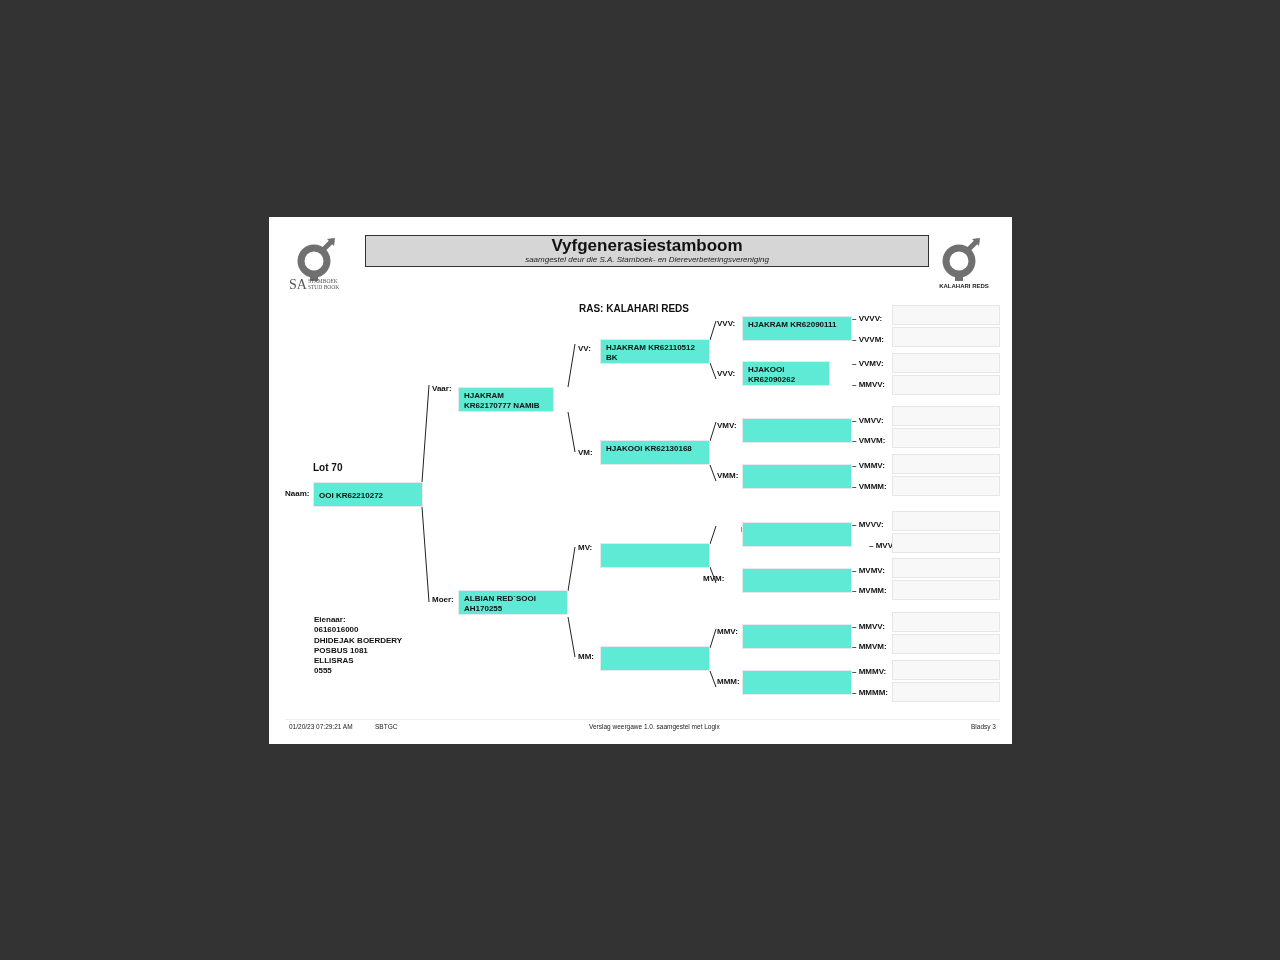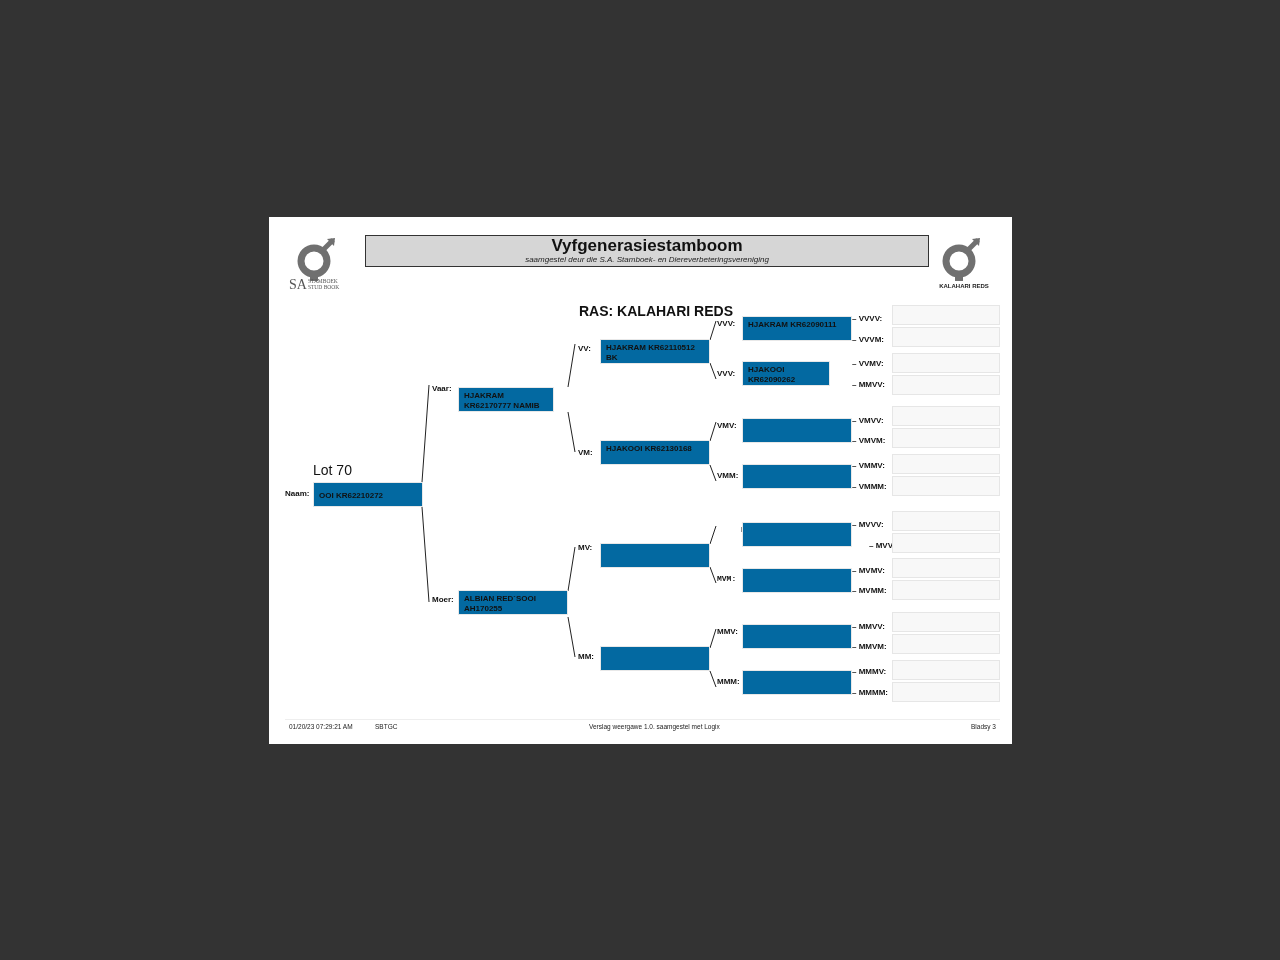--- a/index.html
+++ b/index.html
@@ -16,25 +16,25 @@
   }
   .title-main { position:absolute; left:0; right:0; top:0; text-align:center; font-weight:bold; font-size:17px; line-height:19px; }
   .title-sub { position:absolute; left:0; right:0; top:19px; text-align:center; font-style:italic; font-size:8px; line-height:10px; color:#222; }
   .logo-l { position:absolute; left:20px; top:18px; width:60px; height:60px; }
   .logo-r { position:absolute; left:665px; top:18px; width:60px; height:60px; }
   .logo-text-sa { position:absolute; left:20px; top:60px; font-family:"Liberation Serif", serif; font-size:13px; color:#555; }
   .logo-text-sa .big { font-size:14px; }
   .logo-text-sa .small { display:inline-block; font-size:5.5px; line-height:6px; vertical-align:top; margin-left:1px; margin-top:1px; }
   .logo-text-kr { position:absolute; left:663px; top:66px; width:64px; text-align:center; font-size:6px; font-weight:bold; color:#222; }
   .lbl { position:absolute; font-size:8px; font-weight:bold; white-space:nowrap; }
-  .box { position:absolute; background:#0369a1; border:1px solid #e8e8e8; box-sizing:border-box; font-size:8px; font-weight:bold; padding:3px 5px; line-height:10px; }
+  .box { position:absolute; background:#5eead4; border:1px solid #e8e8e8; box-sizing:border-box; font-size:8px; font-weight:bold; padding:3px 5px; line-height:10px; }
   .g5 { position:absolute; background:#f8f8f8; border:1px solid #e6e6e6; box-sizing:border-box; width:108px; height:20px; }
   .info { position:absolute; font-size:8px; font-weight:bold; line-height:13px; }
   .owner { position:absolute; font-size:8px; font-weight:bold; line-height:10.3px; }
-  .lot { position:absolute; font-size:14px; font-weight:normal; }
+  .lot { position:absolute; font-size:10px; font-weight:bold; }
   .footer-line { position:absolute; left:16px; right:12px; top:502px; height:1px; background:#eeeeee; }
   .ft { position:absolute; top:506px; font-size:6.5px; color:#222; white-space:nowrap; }
   svg.lines { position:absolute; left:0; top:0; }
 </style>
 </head>
 <body>
 
 <div class="page">
 
   <svg class="logo-l" viewBox="0 0 60 60" width="60" height="60">
@@ -53,21 +53,21 @@
   </div>
 
   <svg class="logo-r" viewBox="0 0 60 60" width="60" height="60">
     <circle cx="25" cy="26" r="13" fill="none" stroke="#707070" stroke-width="7"></circle>
     <path d="M34 15 L44 5" stroke="#707070" stroke-width="5"></path>
     <path d="M38 4 L46 3 L45 11 Z" fill="#707070"></path>
     <path d="M25 39 L25 46 M21 44 L29 44" stroke="#707070" stroke-width="4"></path>
   </svg>
   <div class="logo-text-kr">KALAHARI REDS</div>
 
-  <div class="lbl" style="left:310px; top:86px; font-size:14px;">RAS: KALAHARI REDS</div>
+  <div class="lbl" style="left:310px; top:86px; font-size:10px;">RAS: KALAHARI REDS</div>
 
   <svg class="lines" width="743" height="527">
     <g stroke="#222" stroke-width="1" fill="none">
 
       <line x1="153" y1="265" x2="160" y2="168"></line>
       <line x1="153" y1="290" x2="160" y2="385"></line>
 
       <line x1="299" y1="170" x2="306" y2="127"></line>
       <line x1="299" y1="195" x2="306" y2="235"></line>
 
@@ -87,20 +87,28 @@
       <line x1="441" y1="454" x2="447" y2="470"></line>
     </g>
   </svg>
 
   <div class="lot" style="left:44px; top:245px;">Lot 70</div>
   <div class="lbl" style="left:16px; top:272px;text-align:center;">Naam:</div>
   <div class="box" style="left:44px; top:265px; width:110px; height:25px; padding-top:8px;">
     <span>OOI KR62210272</span>
   </div>
 
+  <div class="owner" style="left:45px; top:398px;">
+    <div>Eienaar:</div>
+    <div>0616016000</div>
+    <div>DHIDEJAK BOERDERY</div>
+    <div>POSBUS 1081</div>
+    <div>ELLISRAS</div>
+    <div>0555</div>
+  </div>
 
   <div class="lbl" style="left:163px; top:167px;">Vaar:</div>
   <div class="box" style="left:189px; top:170px; width:96px; height:25px;">
     <div>HJAKRAM</div>
     <div>KR62170777 NAMIB</div>
   </div>
   <div class="lbl" style="left:163px; top:378px;">Moer:</div>
   <div class="box" style="left:189px; top:373px; width:110px; height:25px;">
     <div>ALBIAN RED`SOOI</div>
     <div>AH170255</div>
@@ -125,21 +133,21 @@
   <div class="lbl" style="left:448px; top:152px;">VVV:</div>
   <div class="box" style="left:473px; top:144px; width:88px; height:25px;"><span>HJAKOOI KR62090262</span></div>
 
   <div class="lbl" style="left:448px; top:204px;">VMV:</div>
   <div class="box" style="left:473px; top:201px; width:110px; height:25px;"><span></span></div>
   <div class="lbl" style="left:448px; top:254px;text-align:center;">VMM:</div>
   <div class="box" style="left:473px; top:247px; width:110px; height:25px;"><span></span></div>
 
   <div class="lbl" style="left:472px; top:308px;">MVV:</div>
   <div class="box" style="left:473px; top:305px; width:110px; height:25px;"><span></span></div>
-  <div class="lbl" style="left:448px; top:357px;font-family:Liberation Mono, monospace;">MVM:</div>
+  <div class="lbl" style="left:434px; top:357px;">MVM:</div>
   <div class="box" style="left:473px; top:351px; width:110px; height:25px;"><span></span></div>
 
   <div class="lbl" style="left:448px; top:410px;">MMV:</div>
   <div class="box" style="left:473px; top:407px; width:110px; height:25px;"><span></span></div>
   <div class="lbl" style="left:448px; top:460px;">MMM:</div>
   <div class="box" style="left:473px; top:453px; width:110px; height:25px;"><span></span></div>
 
   <div class="lbl" style="left:583px; top:97px;">– VVVV:</div>
   <div class="g5" style="left:623px; top:88px;"></div>
   <div class="lbl" style="left:583px; top:118px;">– VVVM:</div>

